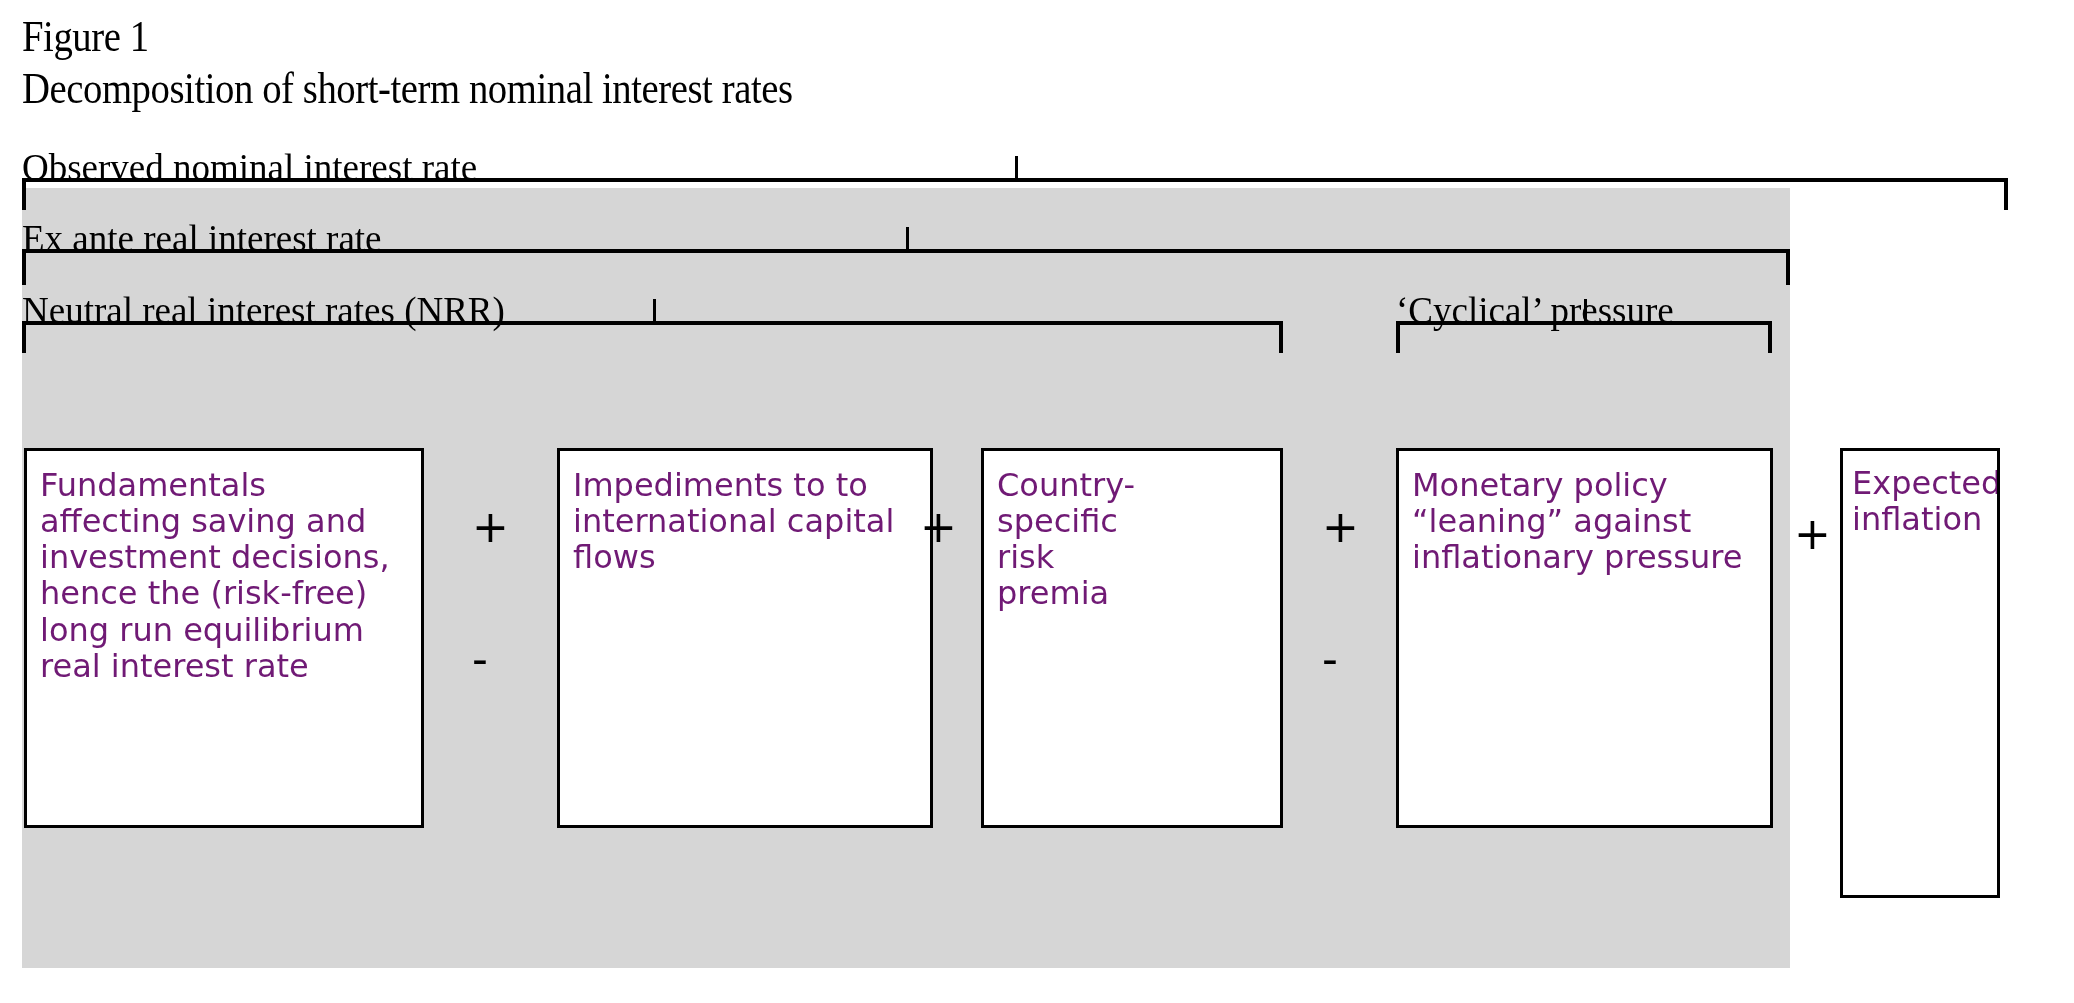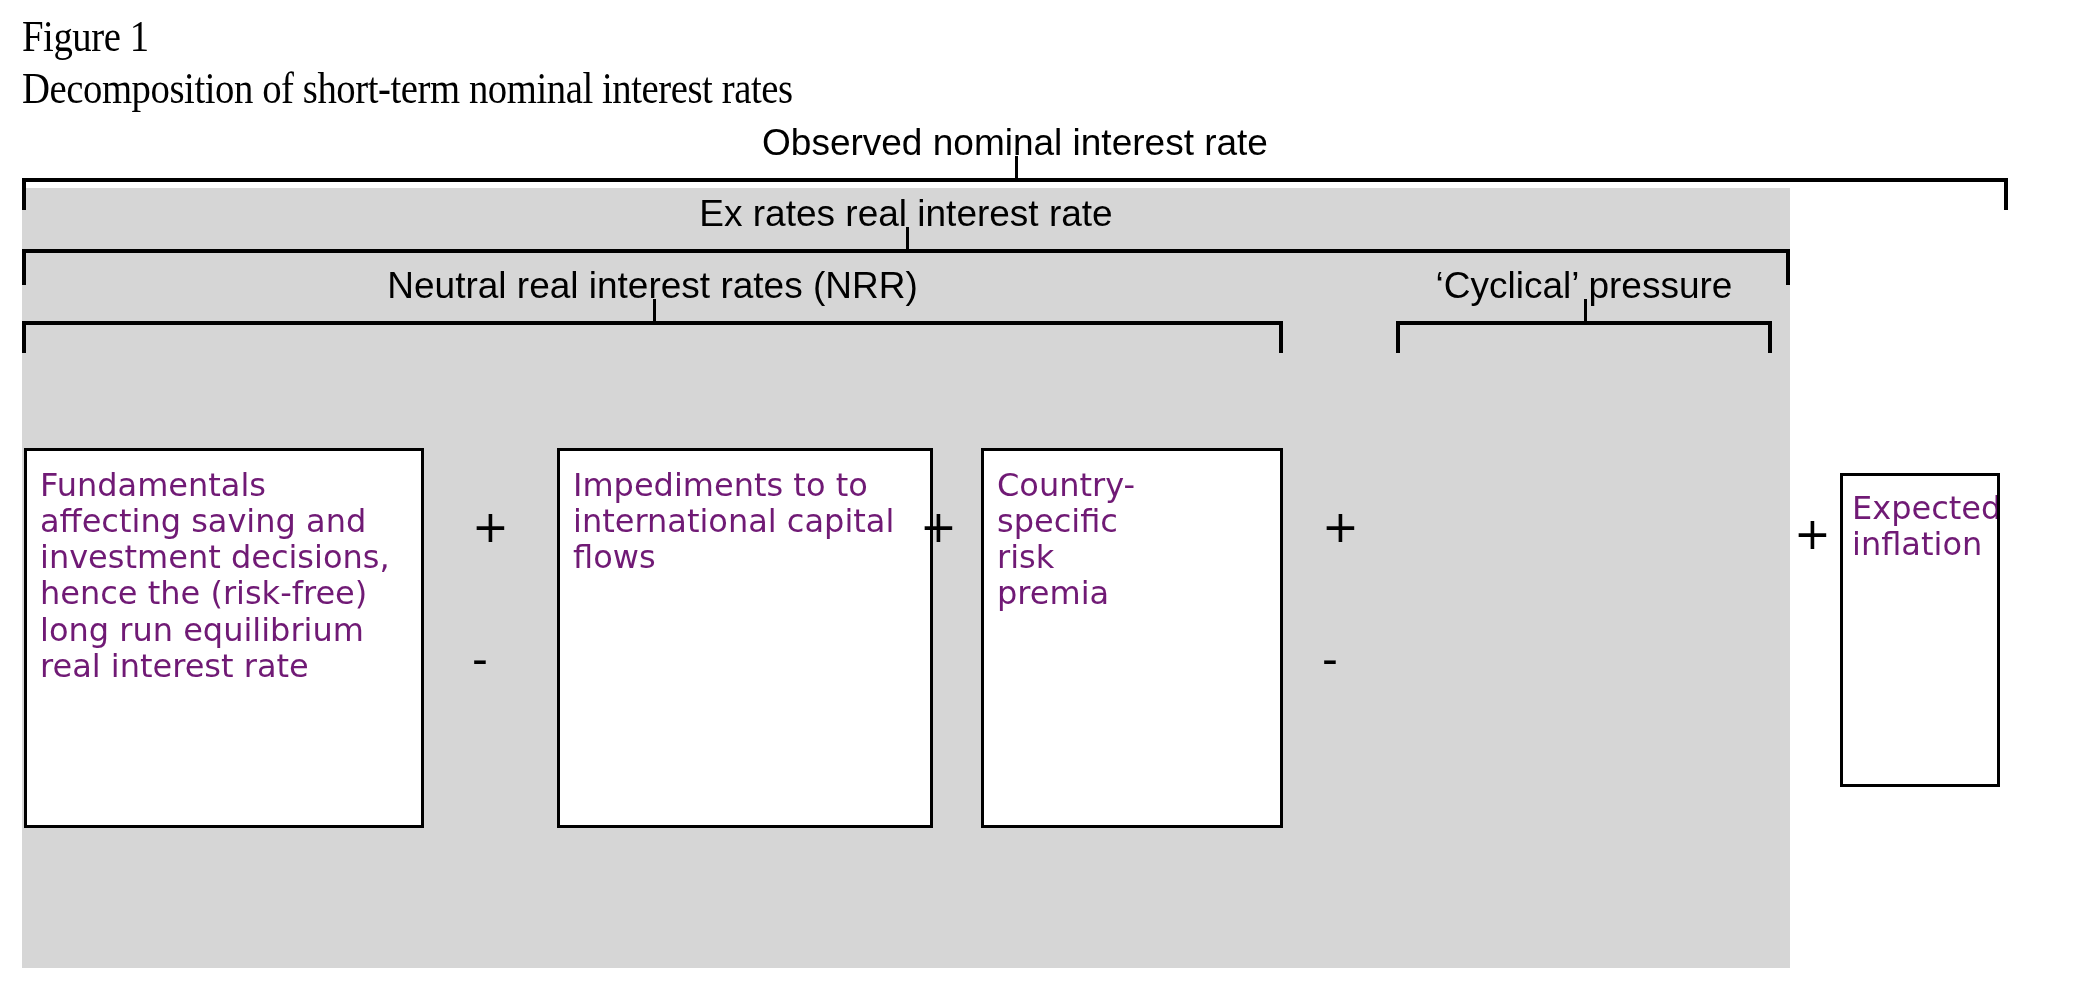--- a/index.html
+++ b/index.html
@@ -49,24 +49,24 @@
   .bracket .tick-center {
     position: absolute;
     width: 0; border-left: 3px solid #000;
     height: 22px;
     top: -22px;
     left: 50%;
   }
   .bracket-label {
     position: absolute;
     width: 100%;
-    text-align: center;
     color: #000;
     white-space: nowrap;
-    font-family: Liberation Sans, sans-serif;
+    font-family: Liberation Serif, serif;
+    margin-top: 24px;
   }
 
   
   #bracket-observed { left: 22px; top: 178px; width: 1986px; }
   #bracket-observed .tick-left,
   #bracket-observed .tick-right { height: 32px; }
   #bracket-observed .bracket-label { top: -56px; font-size: 37px; }
 
   
   #bracket-exante { left: 22px; top: 249px; width: 1768px; }
@@ -95,22 +95,22 @@
     color: #701a75;
     font-size: 32px;
     line-height: 1.13;
     overflow: hidden;
   }
   #box-fundamentals { left: 24px;   top: 448px; width: 400px; height: 380px; }
   #box-impediments  { left: 557px;  top: 448px; width: 376px; height: 380px; }
   #box-country      { left: 981px;  top: 448px; width: 302px; height: 380px;
                       text-align: left; }
   #box-monetary     { left: 1396px; top: 448px; width: 377px; height: 380px; }
-  #box-expected     { left: 1840px; top: 448px; width: 160px; height: 314px;
-                      padding: 14px 8px 12px 9px; margin-top: 25px; }
+  #box-expected     { left: 1840px; top: 448px; width: 160px; height: 450px;
+                      padding: 14px 8px 12px 9px; }
 
   
   .operator {
     position: absolute;
     color: #000;
     font-size: 44px;
     line-height: 1;
     font-family: "DejaVu Sans", sans-serif;
     user-select: none;
   }
@@ -133,21 +133,21 @@
 
   <div class="bracket" id="bracket-observed">
     <div class="bracket-label">Observed nominal interest rate</div>
     <div class="tick-center"></div>
     <div class="bar"></div>
     <div class="tick-left"></div>
     <div class="tick-right"></div>
   </div>
 
   <div class="bracket" id="bracket-exante">
-    <div class="bracket-label">Ex rates real interest rate</div>
+    <div class="bracket-label">Ex ante real interest rate</div>
     <div class="tick-center"></div>
     <div class="bar"></div>
     <div class="tick-left"></div>
     <div class="tick-right"></div>
   </div>
 
   <div class="bracket" id="bracket-nrr">
     <div class="bracket-label">Neutral real interest rates (NRR)</div>
     <div class="tick-center"></div>
     <div class="bar"></div>
@@ -165,20 +165,21 @@
 
   <div class="content-box" id="box-fundamentals">Fundamentals affecting saving and investment decisions, hence the (risk-free) long run equilibrium real interest rate</div>
 
   <div class="content-box" id="box-impediments">Impediments to to international capital flows</div>
 
   <div class="content-box" id="box-country" style="white-space: pre-line;">Country-
 specific
 risk
 premia</div>
 
+  <div class="content-box" id="box-monetary">Monetary policy “leaning” against inflationary pressure</div>
 
   <div class="content-box" id="box-expected">Expected inflation</div>
 
   <div class="operator" id="op-plus-1">+</div>
   <div class="operator" id="op-minus-1">-</div>
 
   <div class="operator" id="op-plus-2">+</div>
 
   <div class="operator" id="op-plus-3">+</div>
   <div class="operator" id="op-minus-3">-</div>

